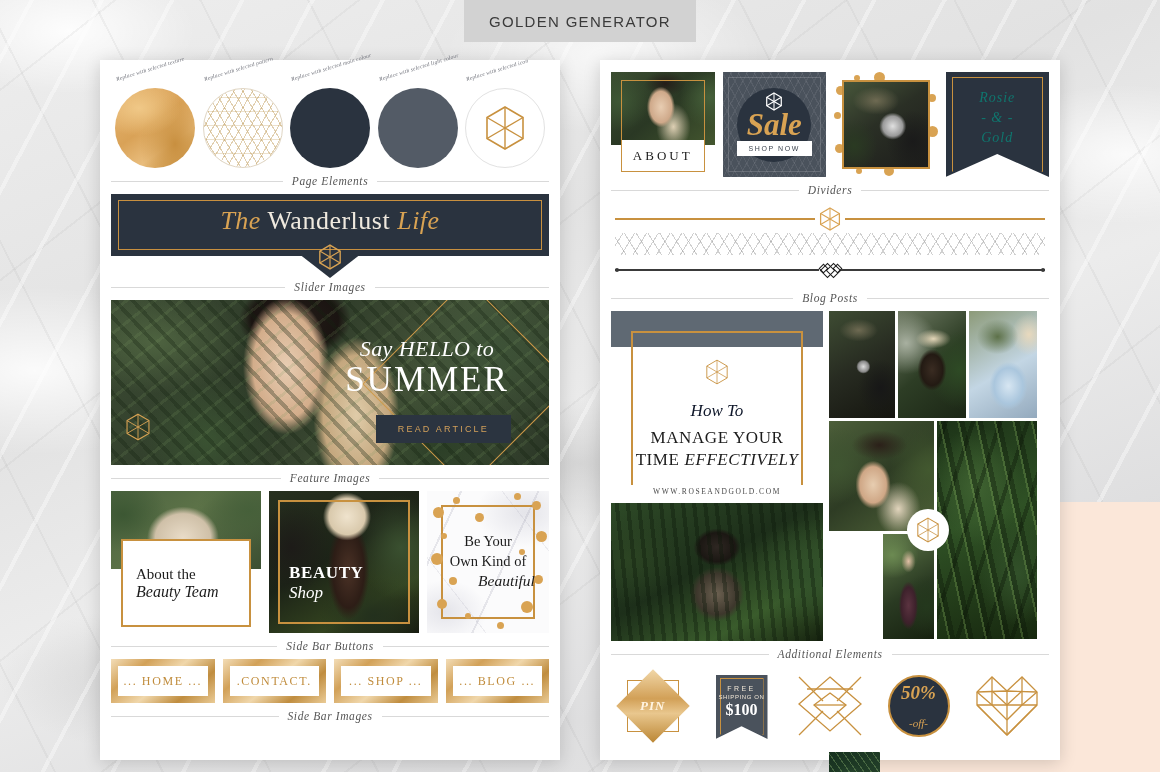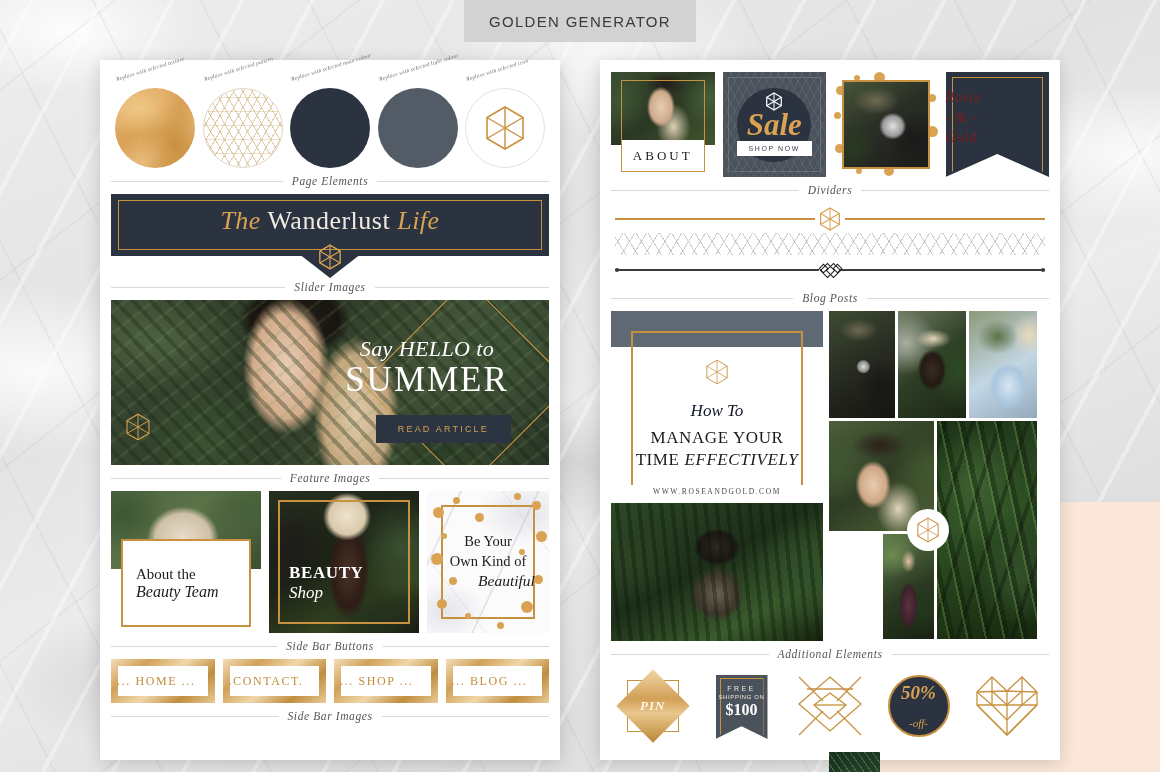--- a/index.html
+++ b/index.html
@@ -259,21 +259,21 @@
     font-family: "Liberation Serif", serif; font-size: 14.5px; color: #1b1b1b; line-height: 1.35;
   }
   .fc-txt .it { font-style: italic; font-size: 15.5px; margin-left: 37px; }
   .dot { position: absolute; border-radius: 50%; background: #d9a353; }
 
   
   .sbtn-row { display: flex; gap: 8px; height: 44px; }
   .sbtn {
     flex: 1; position: relative;
     background: linear-gradient(140deg,#f3ddb7 0%, #d2a158 25%, #f0d7ab 50%, #c08d3f 75%, #eacb96 100%);
-    display: flex; align-items: center; justify-content: flex-start;
+    display: flex; align-items: center; justify-content: center;
     padding: 6px;
   }
   .sbtn .in {
     position: absolute; inset: 7px;
     background: #fff;
     display: flex; align-items: center; justify-content: center;
   }
   .sbtn .lb {
     position: relative; z-index: 2;
     font-family: "Liberation Serif", serif;
@@ -349,21 +349,21 @@
     background: #2a333f;
     clip-path: polygon(0 0, 100% 0, 100% 100%, 50% 78%, 0 100%);
   }
   .ribbon .bord {
     position: absolute; left: 6px; right: 6px; top: 5px; bottom: 5px;
     border: 1.6px solid #c8913f;
     clip-path: polygon(0 0, 100% 0, 100% 100%, 50% 76%, 0 100%);
   }
   .ribbon .txt {
     position: absolute; left: 0; right: 0; top: 16px;
-    color: #7f1d1d;
+    text-align: center; color: #0f766e;
     font-family: "Liberation Serif", serif; font-style: italic;
     font-size: 14px; line-height: 1.42; letter-spacing: 1px;
   }
 
   
   .div-block { padding: 6px 4px 4px; }
   .div1 { position: relative; height: 20px; display: flex; align-items: center; }
   .div1 .l { flex: 1; height: 1.3px; background: #c8913f; }
   .div1 .hx { margin: 0 4px; }
   .div2 {

